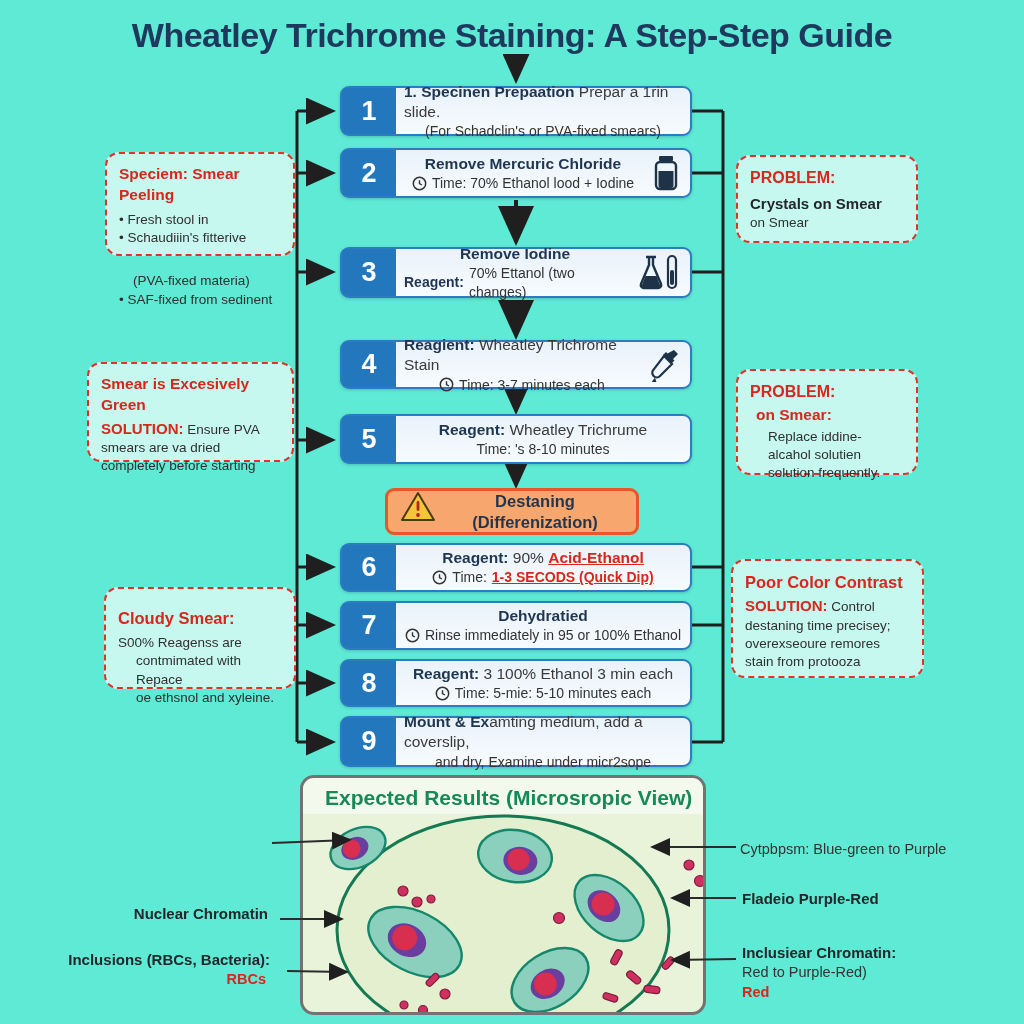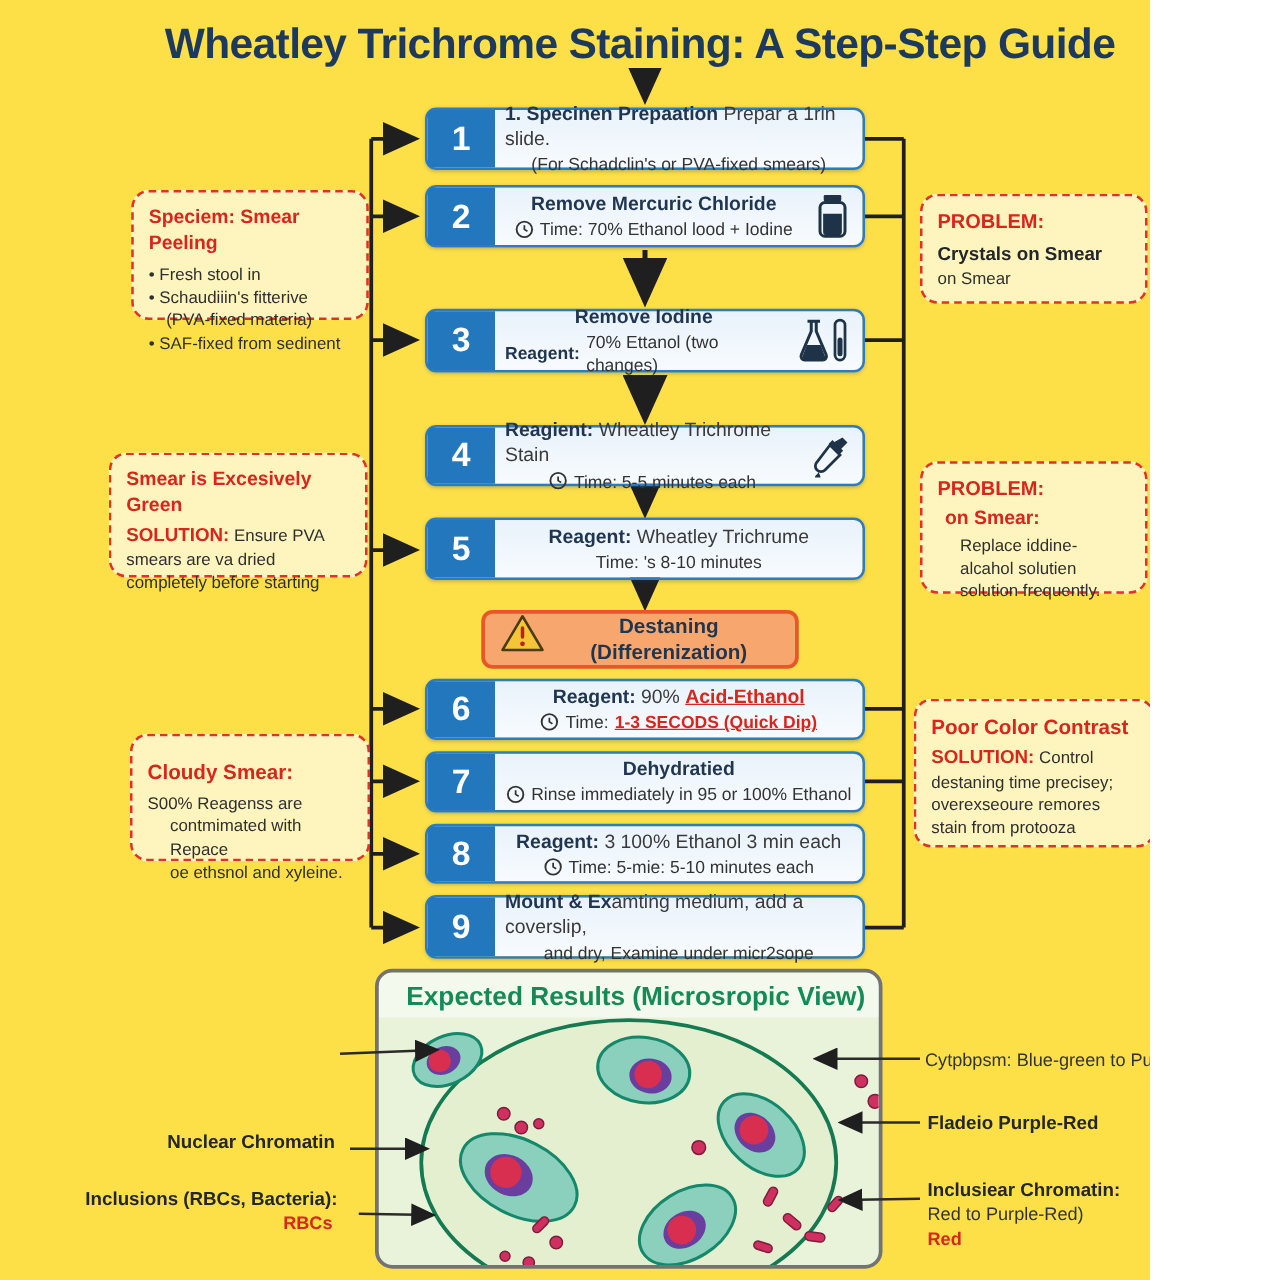--- a/index.html
+++ b/index.html
@@ -1,18 +1,18 @@
 <!DOCTYPE html>
 <html><head>
 <meta charset="utf-8">
 <style>
   html,body{margin:0;padding:0;background:#ffffff;}
   #canvas{
-    position:relative;width:920px;height:1024px;overflow:hidden;
-    background:#fde047;
+    position:relative;width:1024px;height:1024px;overflow:hidden;
+    background:#5eead4;
     font-family:"Liberation Sans","DejaVu Sans",sans-serif;
     color:#333;
   }
   .title{
     position:absolute;top:16px;left:0;width:1024px;text-align:center;
     font-size:34px;font-weight:bold;color:#1d3a5e;letter-spacing:-0.5px;
   }
   svg.overlay{position:absolute;top:0;left:0;z-index:5;pointer-events:none;}
 
   
@@ -44,21 +44,21 @@
   .dtext{flex:1;text-align:center;font-size:16.5px;font-weight:bold;color:#1f3550;line-height:1.25;}
 
   
   .note{
     position:absolute;z-index:10;border:2.5px dashed #e23127;border-radius:14px;
     background:rgba(255,255,255,.65);padding:10px 12px;box-sizing:border-box;
     font-size:13.5px;line-height:1.35;color:#2f2f2f;
   }
   .note .ntitle{font-size:15.5px;font-weight:bold;color:#d9261c;margin-bottom:5px;}
   .note .nbold{font-weight:bold;color:#23272b;font-size:15px;}
-  .note .indent{padding-left:14px;}
+  .note .indent{padding-left:14px;margin-top:25px;}
   .note .indent2{padding-left:18px;}
 
   
   .results{
     position:absolute;left:300px;top:775px;width:406px;height:240px;z-index:4;
     border:3px solid #737373;border-radius:14px;background:#e9f3da;
     overflow:hidden;box-sizing:border-box;
   }
   .results-title{
     position:absolute;top:8px;left:22px;z-index:3;
@@ -179,21 +179,21 @@
 
   <div class="step" style="top:340px;height:49px">
     <div class="num">4</div>
     <div class="sbody">
       <div class="l1"><span class="b">Reagient:</span><span> Wheatley Trichrome Stain</span></div>
       <div class="l2">
         <svg class="clock" width="15" height="15" viewBox="0 0 16 16">
             <circle cx="8" cy="8" r="6.6" fill="none" stroke="#333" stroke-width="1.6"></circle>
             <path d="M8 4.5V8l2.6 1.6" fill="none" stroke="#333" stroke-width="1.5"></path>
           </svg>
-        <span>Time: 5-5 minutes each</span>
+        <span>Time: 3-7 minutes each</span>
       </div>
     </div>
     <div class="sicon">
       <svg width="30" height="34" viewBox="0 0 30 34">
         <path d="M24 2l4 4-5 5 1.5 1.5-3 3L13 7l3-3L17.5 5.5z" fill="#1e3348"></path>
         <path d="M14 8 L22 16 L10 28a4.5 4.5 0 0 1-6.4-6.4z" fill="none" stroke="#1e3348" stroke-width="2.2"></path>
         <path d="M5 29c0 2-3 3-3 5a2.2 2.2 0 0 0 4.4 0c0-2-1.4-3-1.4-5z" fill="#1e3348"></path>
       </svg>
     </div>
   </div>

